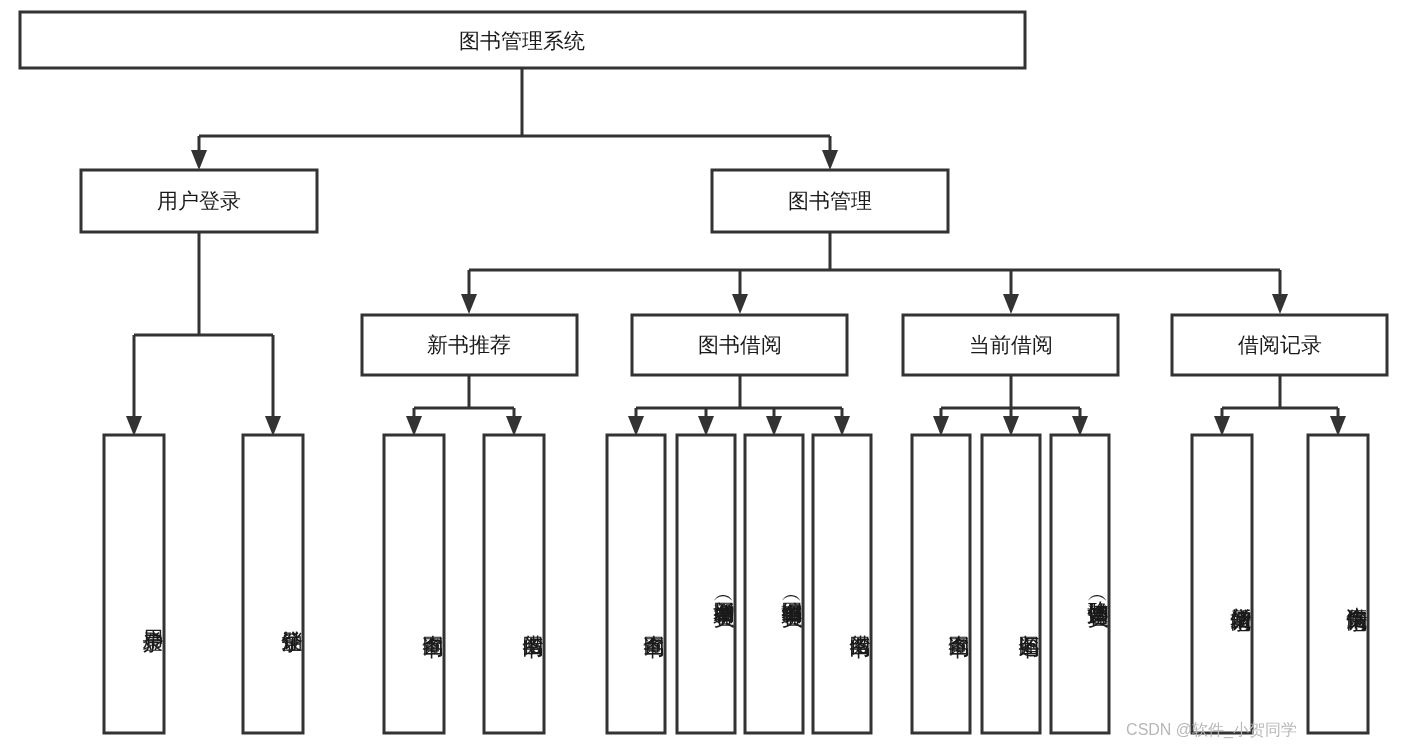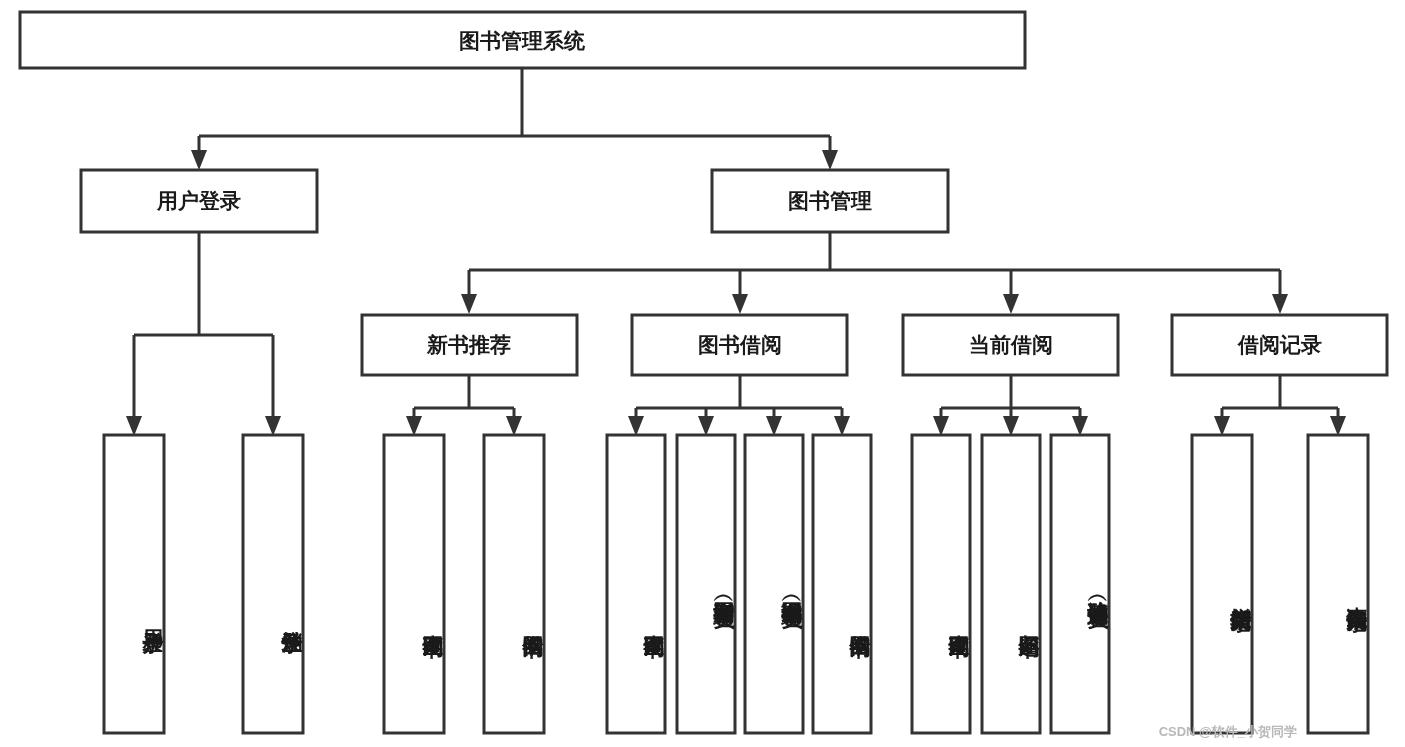--- a/index.html
+++ b/index.html
@@ -11,21 +11,20 @@
     width: 1405px;
     height: 747px;
     font-family: "Liberation Sans", "DejaVu Sans", sans-serif;
     overflow: hidden;
   }
   #diagram-root {
     position: relative;
     width: 1305px;
     height: 747px;
     background: #ffffff;
-    font-weight: bold;
   }
   svg.canvas {
     position: absolute;
     left: 0;
     top: 0;
     width: 1405px;
     height: 747px;
   }
   .node-box {
     fill: #ffffff;
@@ -62,21 +61,21 @@
     align-items: flex-start;
     justify-content: center;
     white-space: nowrap;
     pointer-events: none;
   }
   .watermark {
     position: absolute;
     right: 8px;
     bottom: 6px;
     font-family: "Liberation Sans", "DejaVu Sans", sans-serif;
-    font-size: 13px;
+    font-size: 16px;
     color: #b8b8b8;
     white-space: nowrap;
   }
 </style>
 </head>
 <body>
 
 <div id="diagram-root">
 
   <svg class="canvas" viewBox="0 0 1405 747">

